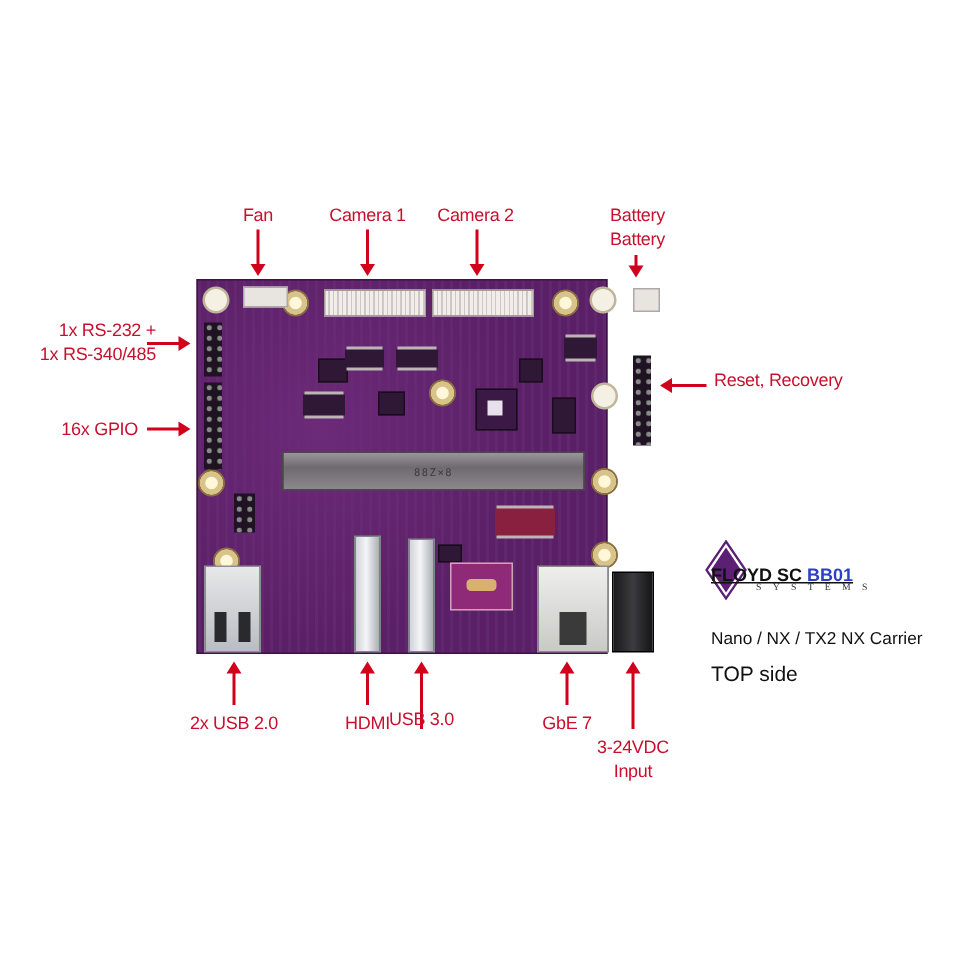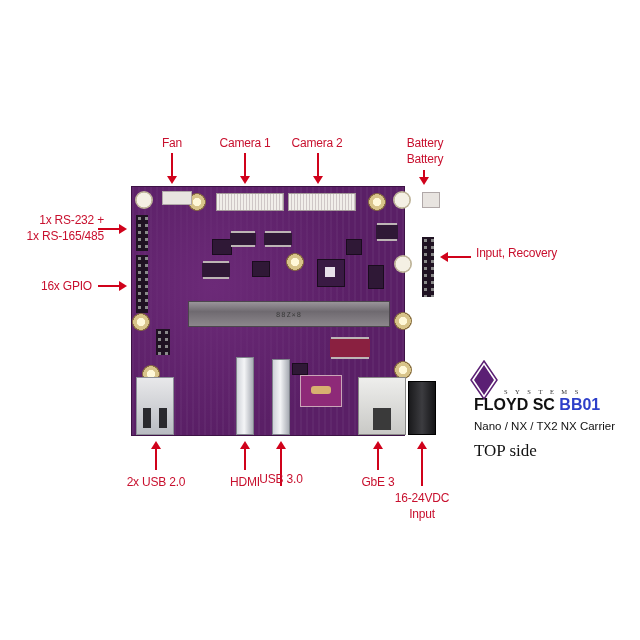--- a/index.html
+++ b/index.html
@@ -47,27 +47,27 @@
   .jack { background:linear-gradient(90deg,#1a1a1c,#3c3c40 50%,#141416); border:1px solid #000; }
   .pink-pcb { background:#8e2a78; }
 
   
   .logo { position:absolute; left:470px; top:358px; width:130px; height:44px; }
   .logo-diamond { position:absolute; left:0; top:2px; width:28px; height:40px; }
   .logo-word { position:absolute; left:30px; top:4px; font-family:"Liberation Sans", sans-serif;
      font-size:21px; color:#5b1f74; letter-spacing:-0.5px; font-weight:normal; }
   .logo-sub { position:absolute; left:34px; top:30px; font-size:6.5px; color:#333;
      letter-spacing:7.5px; font-family:Liberation Serif, serif; }
-  .prod-title { position:absolute; left:474px; top:396px; font-size:16px; font-weight:bold;
-     color:#111; font-family:"Liberation Sans", sans-serif; }
+  .prod-title { position:absolute; left:474px; top:376px; font-size:12px; font-weight:bold;
+     color:#111; font-family:"Liberation Sans", sans-serif;text-decoration:underline; }
   .prod-title .code { color:#2d3fc9; }
   .prod-sub { position:absolute; left:474px; top:420px; font-size:11.5px; color:#111;
      font-family:"Liberation Sans", sans-serif; }
-  .prod-side { position:absolute; left:474px; top:441px; font-size:17px; color:#111;
-     font-family:Liberation Serif, serif; }
+  .prod-side { position:absolute; left:474px; top:441px; font-size:14px; color:#111;
+     font-family:Liberation Sans, sans-serif; }
 </style>
 </head>
 <body>
 
 <div class="lbl c" style="left:152px;top:135px;width:40px;">Fan</div>
 <div class="arrow down" style="left:171px;top:153px;width:2px;height:24px;"></div>
 
 <div class="lbl c" style="left:210px;top:135px;width:70px;">Camera 1</div>
 <div class="arrow down" style="left:244px;top:153px;width:2px;height:24px;"></div>
 
@@ -75,47 +75,47 @@
 <div class="arrow down" style="left:317px;top:153px;width:2px;height:24px;"></div>
 
 <div class="lbl c" style="left:390px;top:135px;width:70px;">
   <div>Battery</div>
   <div>Battery</div>
 </div>
 <div class="arrow down" style="left:423px;top:170px;width:2px;height:8px;"></div>
 
 <div class="lbl r" style="left:4px;top:212px;width:100px;">
   <div>1x RS-232 +</div>
-  <div>1x RS-165/485</div>
+  <div>1x RS-340/485</div>
 </div>
 <div class="arrow right" style="left:98px;top:228px;width:22px;height:2px;"></div>
 
 <div class="lbl r" style="left:4px;top:278px;width:88px;">16x GPIO</div>
 <div class="arrow right" style="left:98px;top:285px;width:22px;height:2px;"></div>
 
 <div class="arrow left" style="left:447px;top:256px;width:24px;height:2px;"></div>
 <div class="lbl" style="left:476px;top:245px;">
-  <div>Input, Recovery</div>
+  <div>Reset, Recovery</div>
 </div>
 
 <div class="arrow up" style="left:155px;top:448px;width:2px;height:22px;"></div>
 <div class="lbl c" style="left:116px;top:474px;width:80px;">2x USB 2.0</div>
 
 <div class="arrow up" style="left:244px;top:448px;width:2px;height:22px;"></div>
 <div class="lbl c" style="left:220px;top:474px;width:50px;">HDMI</div>
 
 <div class="arrow up" style="left:280px;top:448px;width:2px;height:38px;"></div>
 <div class="lbl c" style="left:251px;top:471px;width:60px;">USB 3.0</div>
 
 <div class="arrow up" style="left:377px;top:448px;width:2px;height:22px;"></div>
-<div class="lbl c" style="left:350px;top:474px;width:56px;">GbE 3</div>
+<div class="lbl c" style="left:350px;top:474px;width:56px;">GbE 7</div>
 
 <div class="arrow up" style="left:421px;top:448px;width:2px;height:38px;"></div>
 <div class="lbl c" style="left:386px;top:490px;width:72px;">
-  <div>16-24VDC</div>
+  <div>3-24VDC</div>
   <div>Input</div>
 </div>
 
 <div class="board">
 
   <div class="hole silver" style="left:3px;top:4px;"></div>
   <div class="hole" style="left:56px;top:6px;"></div>
   <div class="hole" style="left:236px;top:6px;"></div>
   <div class="hole silver" style="left:261px;top:4px;"></div>
   <div class="hole" style="left:154px;top:66px;"></div>

